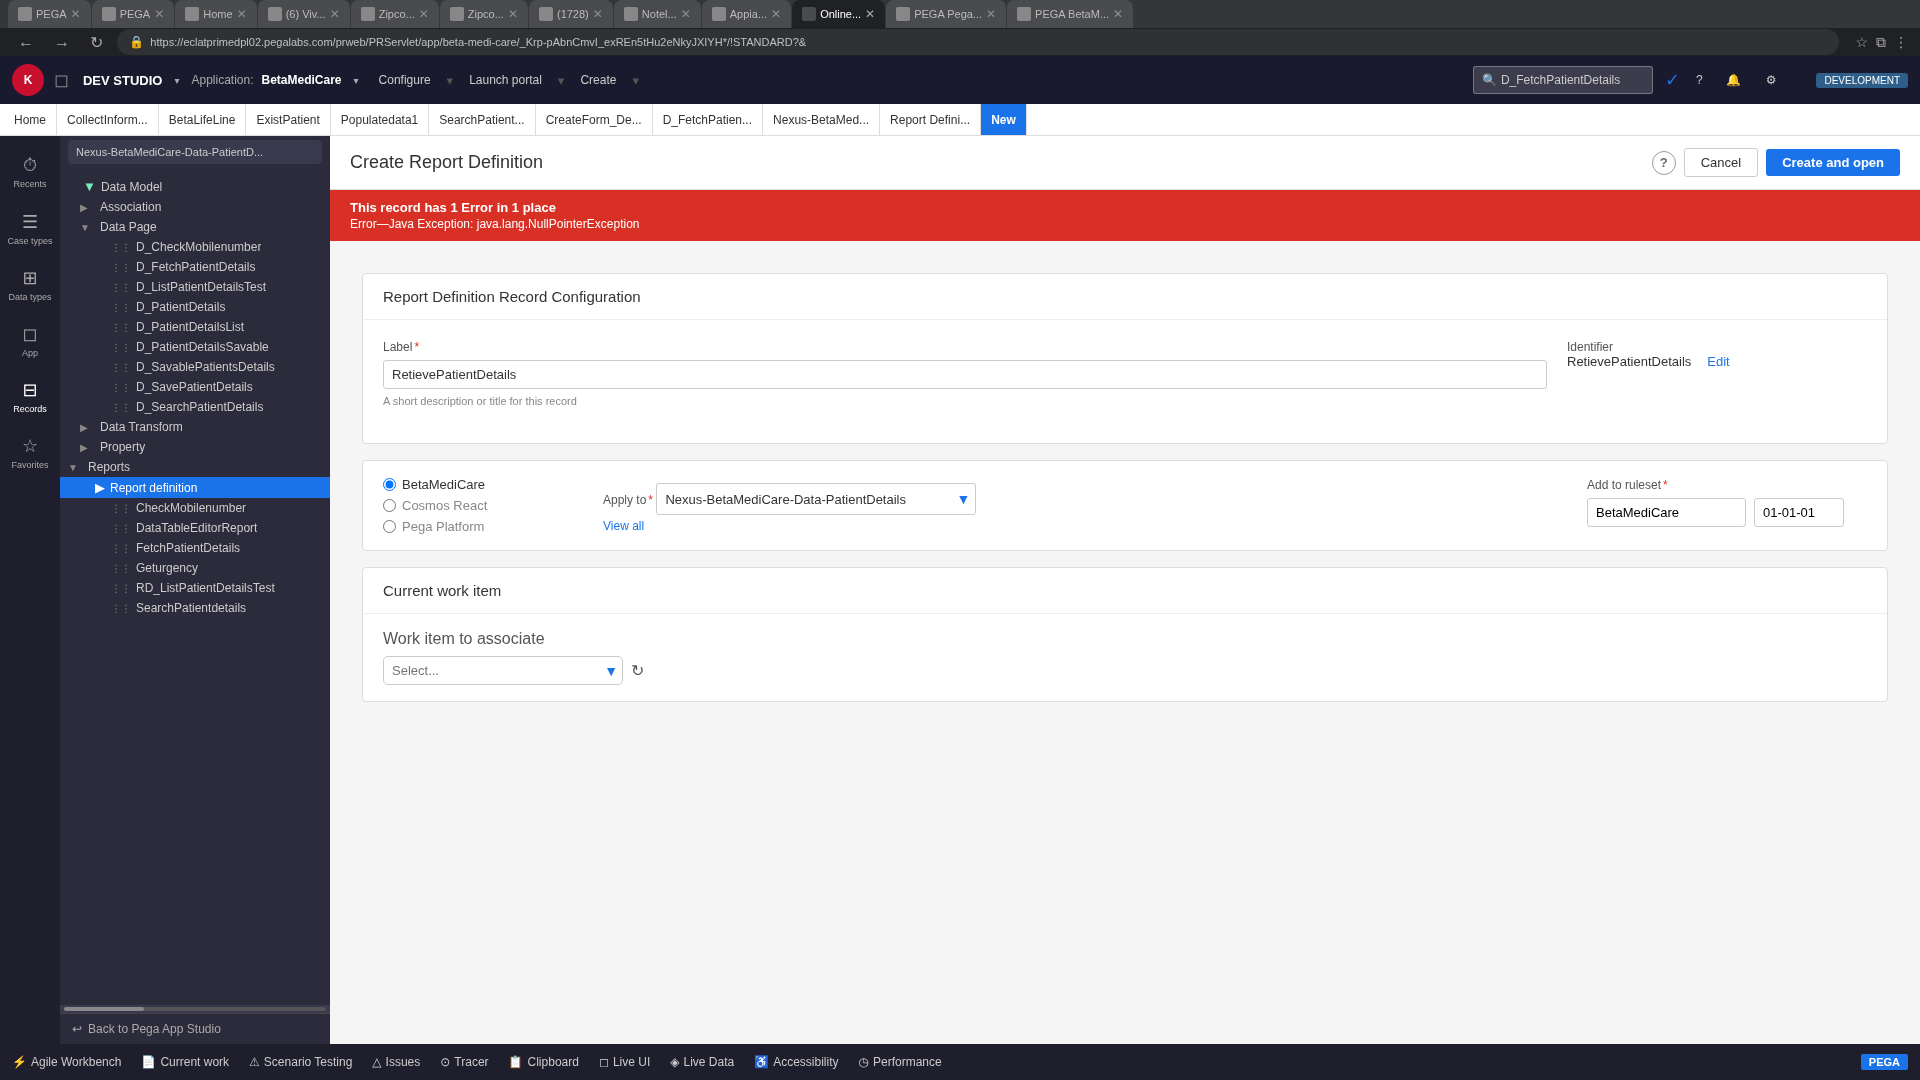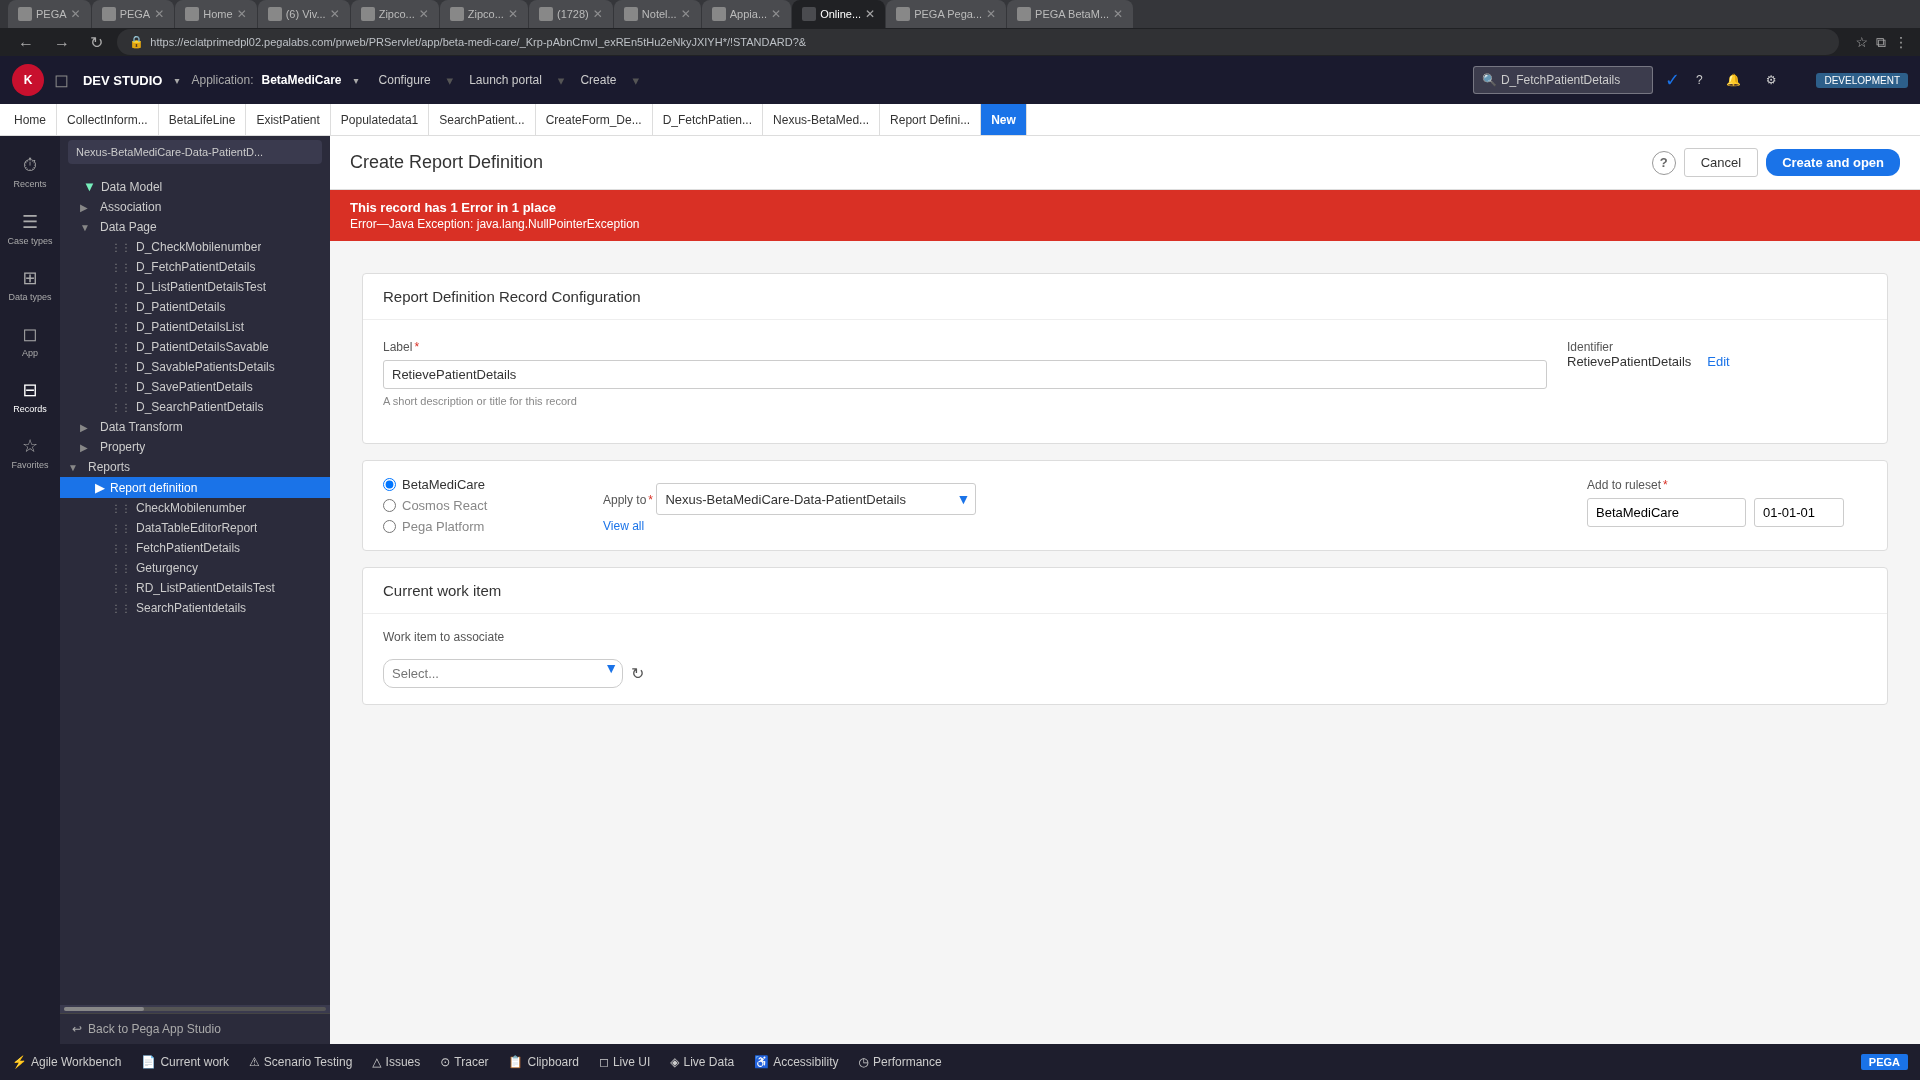--- a/index.html
+++ b/index.html
@@ -72,21 +72,21 @@
 
     
     .content-area { flex: 1; display: flex; flex-direction: column; overflow: hidden; background: #f5f5f5; }
 
     
     .form-header { background: white; border-bottom: 1px solid #ddd; padding: 12px 20px; display: flex; align-items: center; justify-content: space-between; flex-shrink: 0; }
     .form-title { font-size: 18px; font-weight: 400; color: #333; }
     .form-header-actions { display: flex; align-items: center; gap: 8px; }
     .help-icon { width: 24px; height: 24px; border-radius: 50%; border: 1px solid #999; display: flex; align-items: center; justify-content: center; cursor: pointer; color: #666; font-size: 13px; font-weight: bold; }
     .cancel-btn { border: 1px solid #ccc; background: white; color: #333; padding: 6px 16px; border-radius: 3px; cursor: pointer; font-size: 13px; }
-    .create-open-btn { background: #1a73e8; color: white; border: none; padding: 6px 16px; border-radius: 12px; cursor: pointer; font-size: 13px; font-weight: 600; }
+    .create-open-btn { background: #1a73e8; color: white; border: none; padding: 6px 16px; border-radius: 3px; cursor: pointer; font-size: 13px; font-weight: 600; }
 
     
     .error-banner { background: #d93025; color: white; padding: 10px 20px; flex-shrink: 0; }
     .error-title { font-size: 13px; font-weight: 600; }
     .error-detail { font-size: 12px; margin-top: 2px; }
 
     
     .form-content { flex: 1; overflow-y: auto; padding: 32px; }
     .form-section { background: white; border: 1px solid #ddd; border-radius: 4px; margin-bottom: 16px; }
     .form-section-header { padding: 14px 20px; border-bottom: 1px solid #eee; font-size: 15px; font-weight: 500; color: #333; }
@@ -111,23 +111,23 @@
     .radio-label-muted { color: #888; }
     .apply-to-group { flex: 1; }
     .select-wrapper { position: relative; }
     .select-wrapper select { border: 1px solid #ccc; border-radius: 3px; padding: 6px 24px 6px 8px; font-size: 13px; appearance: none; background: white; cursor: pointer; min-width: 130px; }
     .dropdown-input { border: 1px solid #ccc; border-radius: 3px; padding: 6px 24px 6px 8px; font-size: 13px; color: #333; background: white; min-width: 280px; position: relative; cursor: pointer; }
     .dropdown-arrow { position: absolute; right: 6px; top: 50%; transform: translateY(-50%); color: #1a73e8; font-size: 14px; }
     .view-all-link { color: #1a73e8; font-size: 12px; cursor: pointer; margin-top: 4px; display: block; }
 
     
     .work-item-body { padding: 16px 20px; }
-    .work-item-label { font-size: 12px; color: #555; margin-bottom: 15px; }
+    .work-item-label { font-size: 16px; color: #555; margin-bottom: 8px; }
     .work-item-input-row { display: flex; align-items: center; gap: 8px; }
-    .work-item-select { display: flex; border: 1px solid #ccc; border-radius: 10px; background: white; min-width: 240px; position: relative; }
+    .work-item-select { display: flex; align-items: center; border: 1px solid #ccc; border-radius: 5px; background: white; min-width: 240px; position: relative; }
     .work-item-select-input { flex: 1; border: none; outline: none; padding: 6px 8px; font-size: 13px; color: #888; background: transparent; }
     .work-item-dropdown-arrow { color: #1a73e8; font-size: 14px; padding: 0 4px; }
     .refresh-icon { color: #555; font-size: 16px; cursor: pointer; }
 
     
     .status-bar { background: #1e1e2d; color: #ccc; height: 36px; display: flex; align-items: center; padding: 0 12px; gap: 20px; flex-shrink: 0; font-size: 12px; }
     .status-item { display: flex; align-items: center; gap: 4px; cursor: pointer; }
     .status-spacer { flex: 1; }
     .pega-badge { background: #1a73e8; color: white; font-size: 11px; padding: 2px 8px; border-radius: 2px; font-weight: bold; }
 

